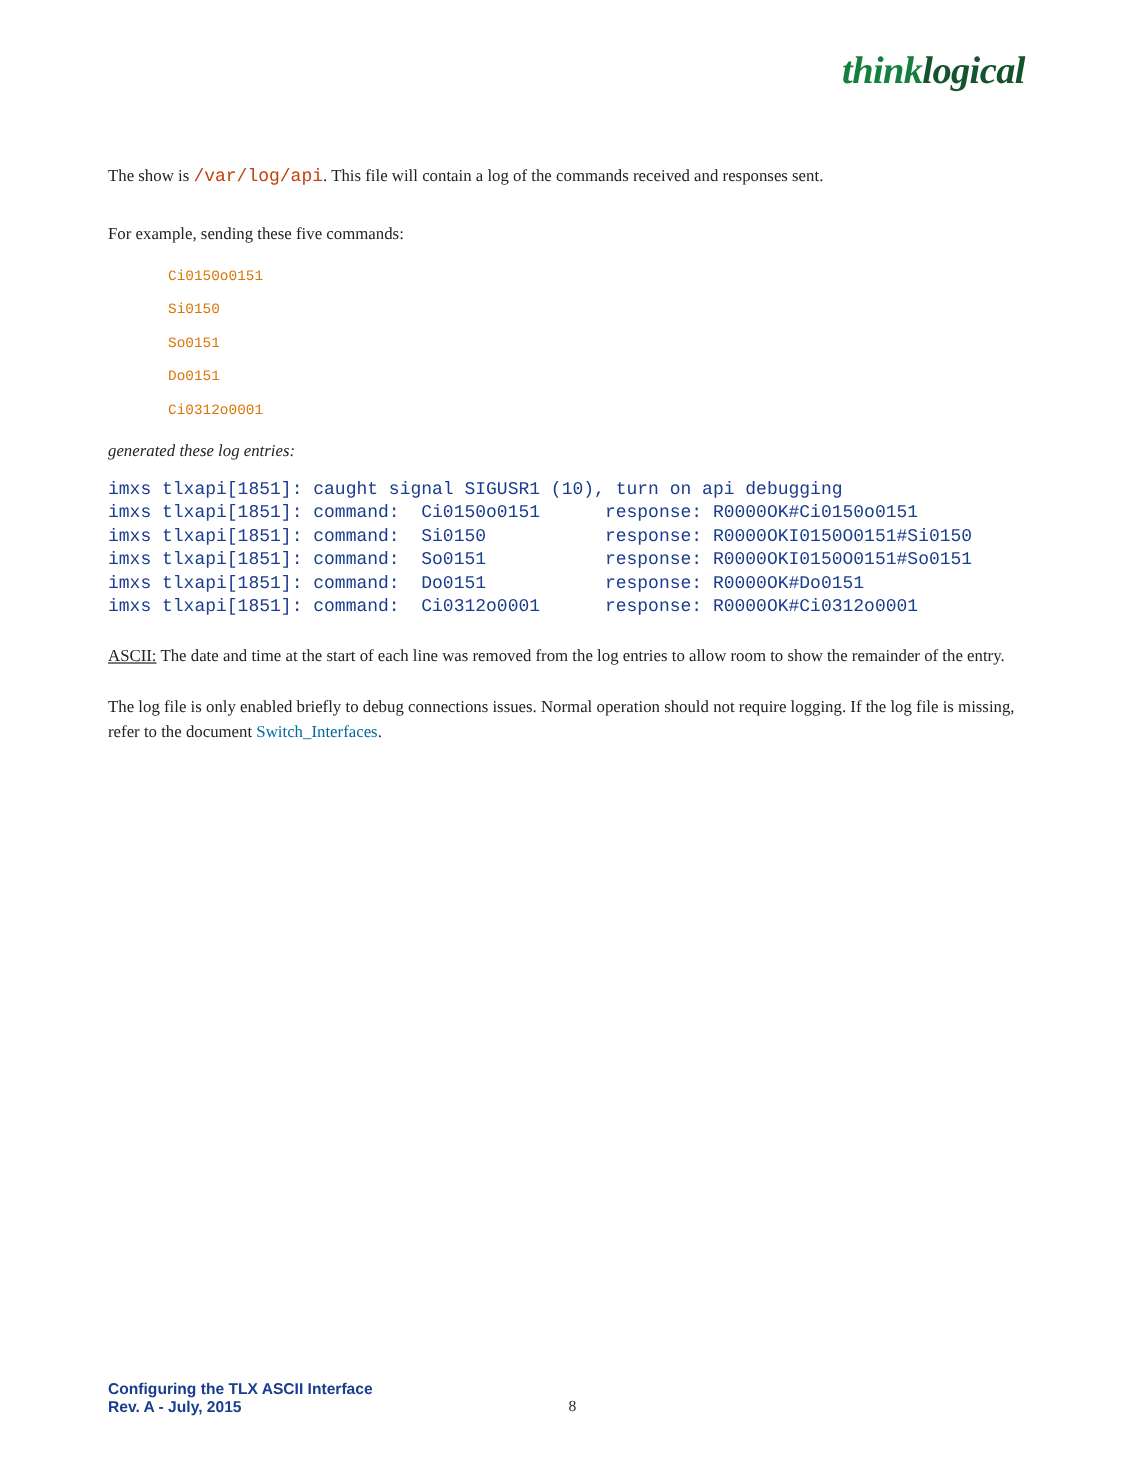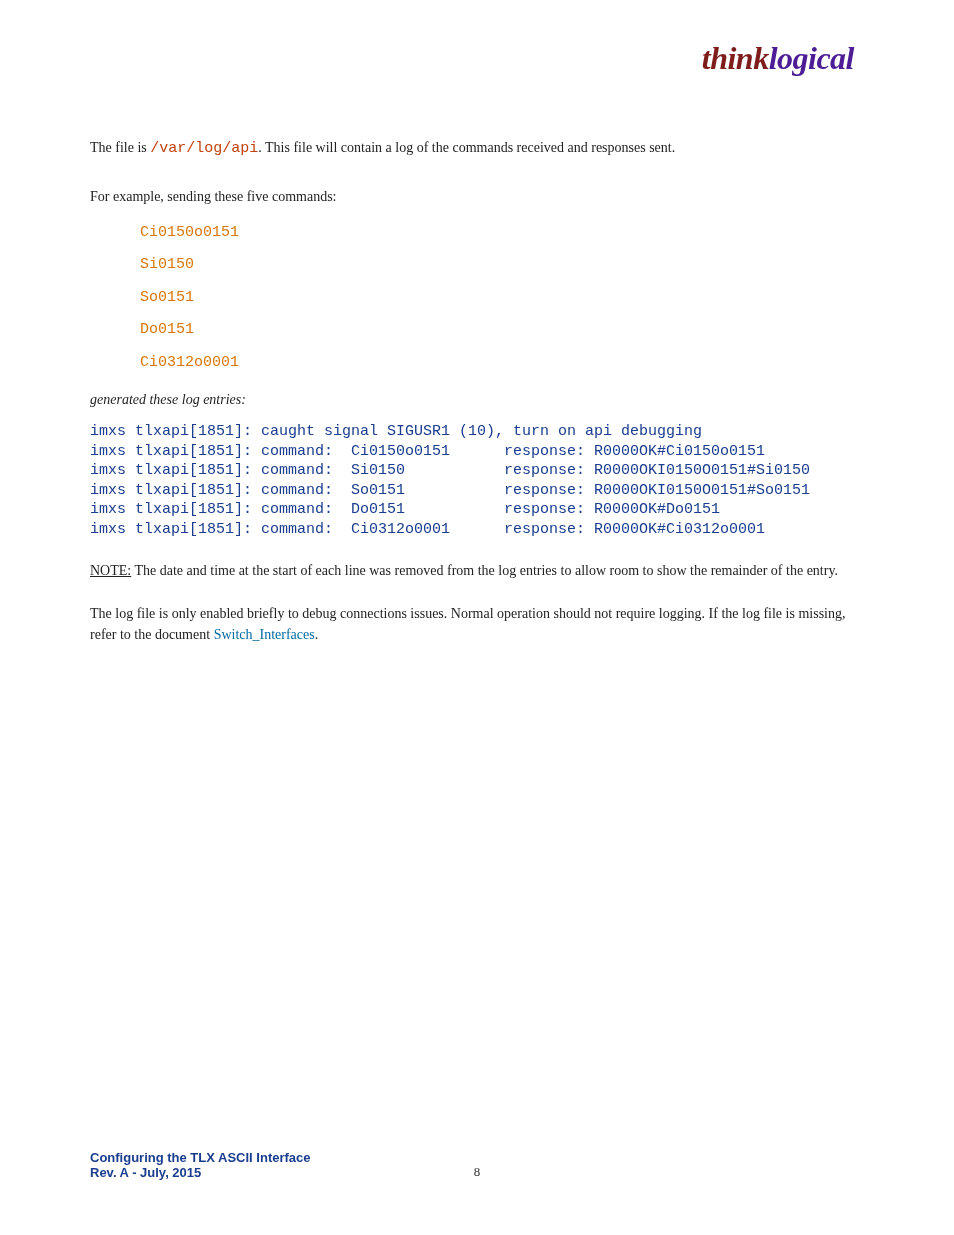--- a/index.html
+++ b/index.html
@@ -23,39 +23,39 @@
       text-align: right;
       font-family: Georgia, serif;
       font-style: italic;
       font-weight: bold;
       font-size: 32px;
       letter-spacing: -0.5px;
       margin-bottom: 60px;
       margin-right: 10px;
     }
     .logo .think {
-      color: #7f1d1d;
+      color: #15803d;
     }
     .logo .logical {
-      color: #4c1d95;
+      color: #14532d;
     }
     .content {
       font-size: 14px;
       line-height: 1.5;
       color: #333;
     }
     .mono-blue {
       font-family: 'Courier New', monospace;
       color: #c2410c;
       font-size: 15px;
     }
     .mono-orange {
       font-family: 'Courier New', monospace;
       color: #d97706;
-      font-size: 15px;
+      font-size: 12px;
     }
     .log-path-line {
       margin-bottom: 25px;
     }
     .example-intro {
       margin-bottom: 15px;
     }
     .command-list {
       margin-left: 50px;
       margin-bottom: 15px;
@@ -114,21 +114,21 @@
 <body>
 
 <div class="page">
   <div class="logo">
     <span class="think">think</span><span class="logical">logical</span>
   </div>
 
   <div class="content">
 
     <div class="log-path-line body-black">
-      <span>The file is </span><span class="mono-blue">/var/log/api</span><span>. This file will contain a log of the commands received and responses sent.</span>
+      <span>The show is </span><span class="mono-blue">/var/log/api</span><span>. This file will contain a log of the commands received and responses sent.</span>
     </div>
 
     <div class="example-intro body-black">For example, sending these five commands:</div>
 
     <div class="command-list">
       <div class="mono-orange">Ci0150o0151</div>
       <div class="mono-orange">Si0150</div>
       <div class="mono-orange">So0151</div>
       <div class="mono-orange">Do0151</div>
       <div class="mono-orange">Ci0312o0001</div>
@@ -137,21 +137,21 @@
     <div class="body-black" style="margin-bottom:12px;font-style:italic;">generated these log entries:</div>
 
     <div class="log-output">imxs tlxapi[1851]: caught signal SIGUSR1 (10), turn on api debugging
 imxs tlxapi[1851]: command:  Ci0150o0151      response: R0000OK#Ci0150o0151
 imxs tlxapi[1851]: command:  Si0150           response: R0000OKI0150O0151#Si0150
 imxs tlxapi[1851]: command:  So0151           response: R0000OKI0150O0151#So0151
 imxs tlxapi[1851]: command:  Do0151           response: R0000OK#Do0151
 imxs tlxapi[1851]: command:  Ci0312o0001      response: R0000OK#Ci0312o0001</div>
 
     <div class="note-section body-black">
-      <span class="label">NOTE:</span><span> The date and time at the start of each line was removed from the log entries to allow room to show the remainder of the entry.</span>
+      <span class="label">ASCII:</span><span> The date and time at the start of each line was removed from the log entries to allow room to show the remainder of the entry.</span>
     </div>
 
     <div class="note-para body-black">
       <span>The log file is only enabled briefly to debug connections issues. Normal operation should not require logging. If the log file is missing, refer to the document </span><span class="green-text">Switch_Interfaces</span><span>.</span>
     </div>
 
   </div>
 
   <div class="footer">
     <span>Configuring the TLX ASCII Interface</span>

